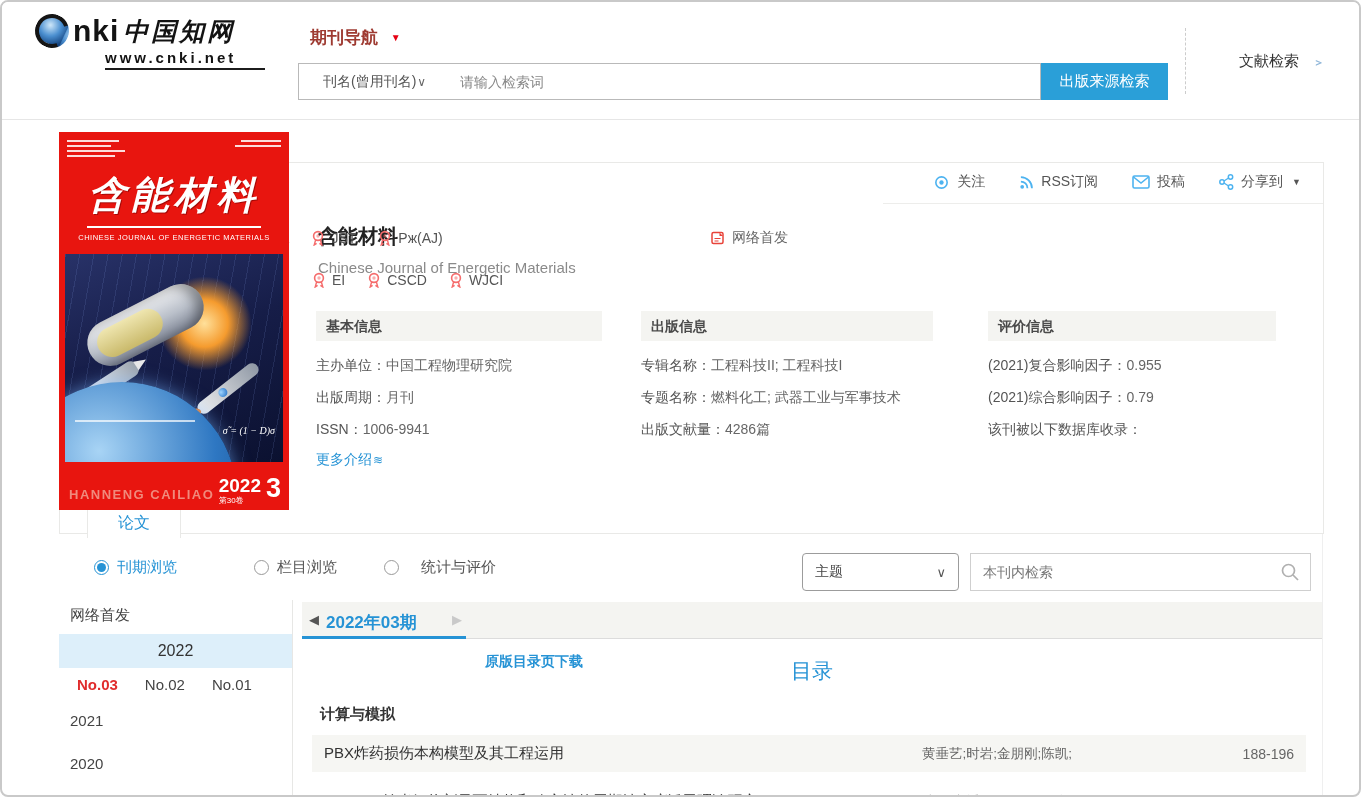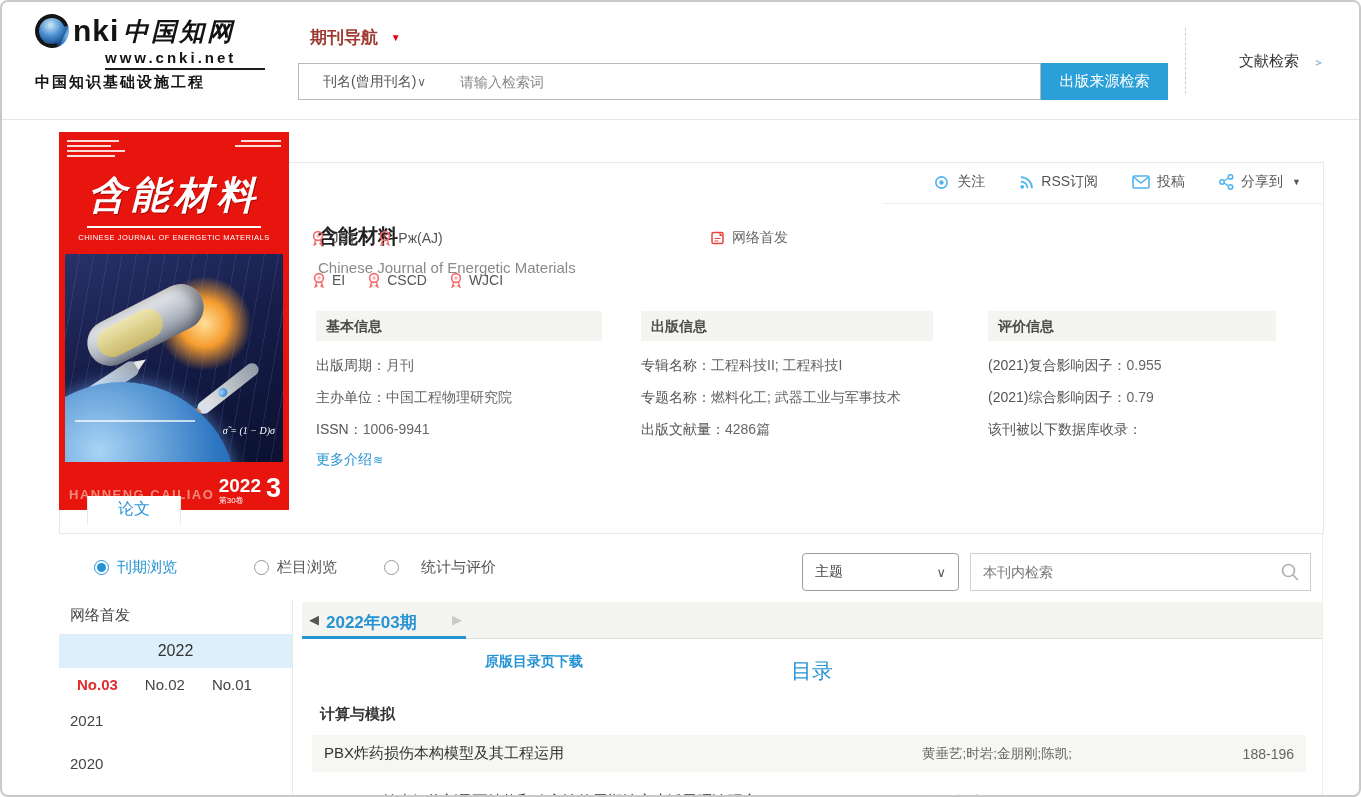--- a/index.html
+++ b/index.html
@@ -110,21 +110,21 @@
   .info-col { position: absolute; top: 148px; }
   .col-basic { left: 256px; width: 286px; } .col-pub { left: 581px; width: 292px; } .col-eval { left: 928px; width: 288px; }
   .col-header { background: #f4f4f1; height: 30px; line-height: 30px; padding-left: 10px;
                 font-size: 14px; font-weight: bold; color: #4a4a4a; }
   .col-row { margin-top: 16px; font-size: 14px; color: #555; line-height: 16px; }
   .col-row .val { color: #666; }
   .more-link { margin-top: 14px; font-size: 14px; color: #2693d5; cursor: pointer; }
   .more-link .wave { font-size: 12px; margin-left: 1px; }
 
   
-  .paper-tab { position: absolute; left: 85px; top: 494px; width: 94px; height: 28px; background: #fff;
+  .paper-tab { position: absolute; left: 85px; top: 508px; width: 94px; height: 28px; background: #fff;
                border-left: 1px solid #e9e9e7; border-right: 1px solid #e9e9e7; z-index: 12;
                text-align: center; line-height: 26px; font-size: 16px; color: #2693d5; cursor: pointer; }
 
   
   .radio { position: absolute; top: 556px; display: flex; align-items: center; gap: 8px;
            font-size: 15px; color: #555; cursor: pointer; }
   .radio .rb { width: 15px; height: 15px; border-radius: 50%; border: 1px solid #999; background: #fff;
                display: flex; align-items: center; justify-content: center; }
   .radio.sel { color: #2693d5; }
   .radio.sel .rb { border-color: #2693d5; }
@@ -184,21 +184,20 @@
 <div class="page">
 
   <div class="header">
     <div class="logo">
       <div class="logo-top">
         <span class="globe"></span>
         <span class="logo-nki">nki</span>
         <span class="logo-cn">中国知网</span>
       </div>
       <div class="logo-url">www.cnki.net</div>
-      <div class="logo-caption">中国知识基础设施工程</div>
     </div>
 
     <div class="nav-title">
       <span>期刊导航</span>
       <span class="tri">▼</span>
     </div>
 
     <div class="hd-select">
       <span>刊名(曾用刊名)</span>
       <span class="chev">∨</span>
@@ -326,24 +325,24 @@
           <path d="M4.6 10 L3.2 15 L5.6 13.4" fill="none" stroke="#f56c6c" stroke-width="1.4"></path>
           <path d="M9.4 10 L10.8 15 L8.4 13.4" fill="none" stroke="#f56c6c" stroke-width="1.4"></path>
         </svg>
         <span>WJCI</span>
       </div>
     </div>
 
     <div class="info-col col-basic">
       <div class="col-header">基本信息</div>
       <div class="col-row">
+        <span>主办单位：</span><span class="val">中国工程物理研究院</span>
+      </div>
+      <div class="col-row">
         <span>出版周期：</span><span class="val">月刊</span>
-      </div>
-      <div class="col-row">
-        <span>主办单位：</span><span class="val">中国工程物理研究院</span>
       </div>
       <div class="col-row">
         <span>ISSN：</span><span class="val">1006-9941</span>
       </div>
       <div class="more-link">
         <span>更多介绍</span><span class="wave">≋</span>
       </div>
     </div>
 
     <div class="info-col col-pub">

